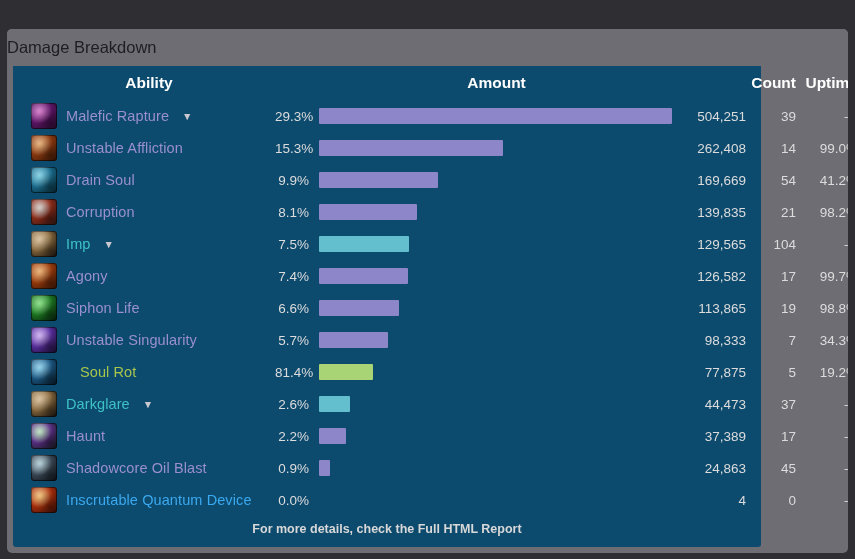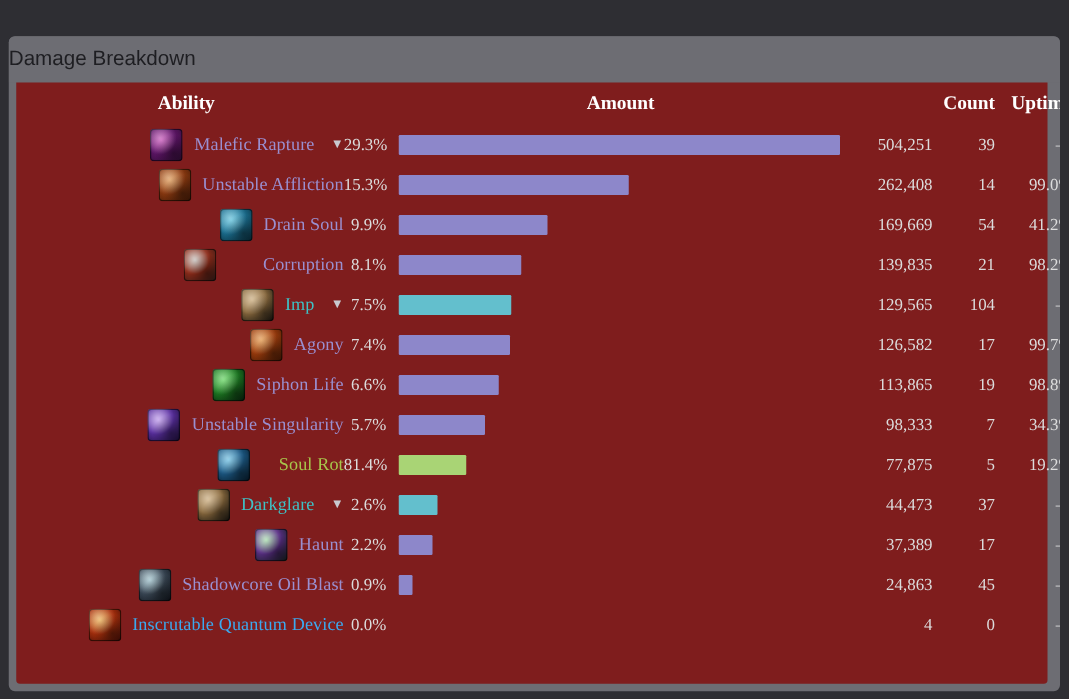--- a/index.html
+++ b/index.html
@@ -53,26 +53,25 @@
     color: #1e1e22;
     font-weight: normal;
     background: #6d6d73;
     box-sizing: border-box;
   }
 
   .panel-body {
     position: absolute;
     left: 6px;
     top: 37px;
-    width: 825px;
+    width: 748px;
     height: 481px;
-    background: #7f1d1d;
+    background: #0c4a6e;
     box-sizing: border-box;
     border-radius: 0 0 3px 3px;
-    font-family: Liberation Serif, serif;
   }
 
   
   .tbl {
     width: 100%;
     border-collapse: collapse;
     table-layout: fixed;
   }
   .tbl th {
     font-size: 15.5px;
@@ -99,21 +98,20 @@
 
   
   .ability-cell {
     padding-left: 18px !important;
     white-space: nowrap;
   }
   .ab-wrap {
     display: flex;
     align-items: center;
     gap: 9px;
-    justify-content: flex-end;
   }
   .icon {
     width: 26px;
     height: 26px;
     border-radius: 3px;
     flex: 0 0 26px;
     position: relative;
     overflow: hidden;
     box-shadow: inset 0 0 0 1px rgba(0,0,0,0.55);
   }
@@ -248,21 +246,21 @@
                 <div class="bar" style="width: 119.3px; background: rgb(141, 135, 202);"></div>
               </td>
               <td class="val-cell">169,669</td>
               <td class="count-cell">54</td>
               <td class="uptime-cell">41.2%</td>
             </tr>
             <tr>
               <td class="ability-cell">
                 <div class="ab-wrap">
                   <span class="icon" style="background: radial-gradient(circle at 35% 35%, rgb(185, 180, 174) 0%, rgb(140, 42, 24) 45%, rgb(42, 26, 24) 100%), rgb(59, 13, 8);"></span>
-                  <span class="ab-name" style="color: rgb(154, 143, 208); margin-left: 28px;">Corruption</span>
+                  <span class="ab-name" style="color: rgb(154, 143, 208);">Corruption</span>
                 </div>
               </td>
               <td class="pct-cell">8.1%</td>
               <td class="bar-cell">
                 <div class="bar" style="width: 97.6px; background: rgb(141, 135, 202);"></div>
               </td>
               <td class="val-cell">139,835</td>
               <td class="count-cell">21</td>
               <td class="uptime-cell">98.2%</td>
             </tr>
@@ -399,16 +397,17 @@
               <td class="bar-cell">
                 <div class="bar" style="width: 0px; background: transparent;"></div>
               </td>
               <td class="val-cell">4</td>
               <td class="count-cell">0</td>
               <td class="uptime-cell">—</td>
             </tr>
           </tbody>
       </table>
 
+      <div class="footnote">For more details, check the Full HTML Report</div>
 
     </div>
   </div>
 </div>
 
 </body></html>

